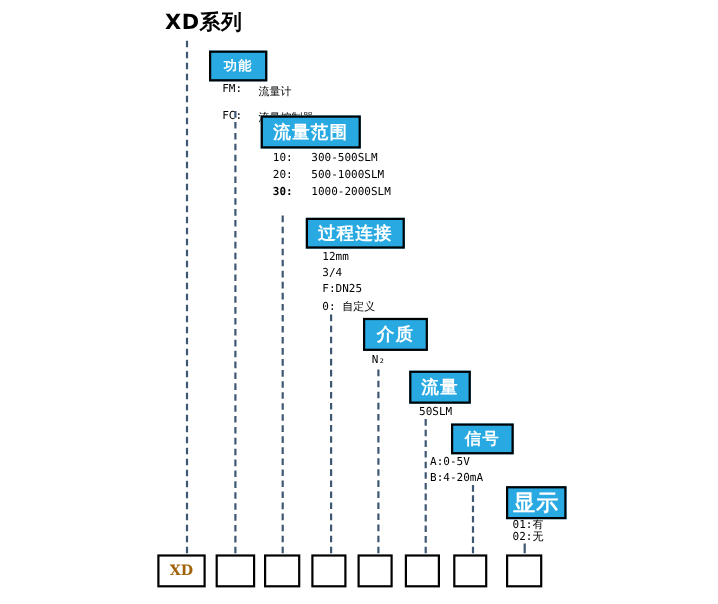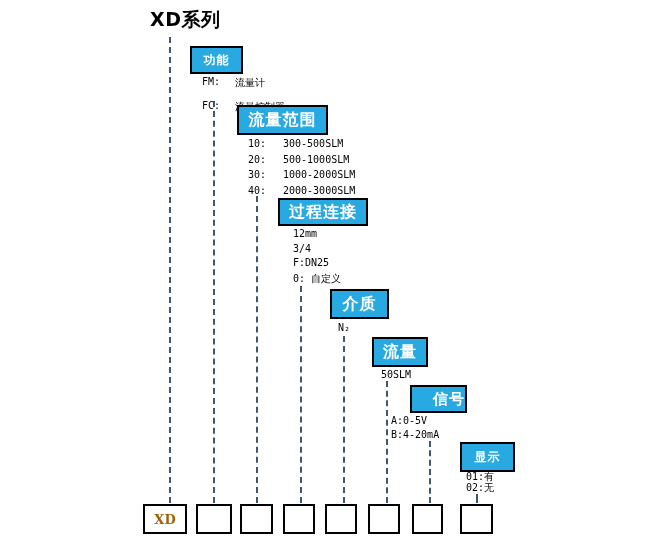--- a/index.html
+++ b/index.html
@@ -100,26 +100,22 @@
       <div class="opts" style="left: 248px; top: 138px;">
         <div class="opt-row" style="height: 15.5px;">
           <div class="opt-code" style="min-width: 35px;">10:</div>
           <div class="opt-desc">300-500SLM</div>
         </div>
         <div class="opt-row" style="height: 15.5px;">
           <div class="opt-code" style="min-width: 35px;">20:</div>
           <div class="opt-desc">500-1000SLM</div>
         </div>
         <div class="opt-row" style="height: 15.5px;">
-          <div class="opt-code" style="min-width: 35px;">30:</div>
+          <div class="opt-code" style="min-width: 35px; font-weight: bold;">30:</div>
           <div class="opt-desc">1000-2000SLM</div>
-        </div>
-        <div class="opt-row" style="height: 15.5px;">
-          <div class="opt-code" style="min-width: 35px;">40:</div>
-          <div class="opt-desc">2000-3000SLM</div>
         </div>
       </div>
       <div class="vline" style="left: 256px; top: 196px; height: 307px; border-color: rgb(62, 88, 115);"></div>
       <div class="flabel" style="left: 278px; top: 198px; width: 90px; height: 28px; font-size: 16px; background: rgb(41, 169, 225);">
         <div class="">过程连接</div>
       </div>
       <div class="opts" style="left: 293px; top: 228px;">
         <div class="opt-row" style="height: 14.5px;">
           <div class="opt-code">12mm</div>
         </div>
@@ -145,33 +141,33 @@
       <div class="vline" style="left: 343px; top: 336px; height: 167px; border-color: rgb(62, 88, 115);"></div>
       <div class="flabel" style="left: 372px; top: 337px; width: 56px; height: 30px; font-size: 16px; background: rgb(41, 169, 225);">
         <div class="">流量</div>
       </div>
       <div class="opts" style="left: 381px; top: 369px;">
         <div class="opt-row" style="height: 12px;">
           <div class="opt-code">50SLM</div>
         </div>
       </div>
       <div class="vline" style="left: 386px; top: 381px; height: 122px; border-color: rgb(62, 88, 115);"></div>
-      <div class="flabel" style="left: 410px; top: 385px; width: 57px; height: 28px; font-size: 15px; background: rgb(41, 169, 225); justify-content: flex-end;">
+      <div class="flabel" style="left: 410px; top: 385px; width: 57px; height: 28px; font-size: 15px; background: rgb(41, 169, 225);">
         <div class="">信号</div>
       </div>
       <div class="opts" style="left: 391px; top: 415px;">
         <div class="opt-row" style="height: 14px;">
           <div class="opt-code">A:0-5V</div>
         </div>
         <div class="opt-row" style="height: 14px;">
           <div class="opt-code">B:4-20mA</div>
         </div>
       </div>
       <div class="vline" style="left: 429px; top: 441px; height: 62px; border-color: rgb(62, 88, 115);"></div>
-      <div class="flabel" style="left: 460px; top: 442px; width: 55px; height: 30px; font-size: 12px; background: rgb(41, 169, 225);">
+      <div class="flabel" style="left: 460px; top: 442px; width: 55px; height: 30px; font-size: 20px; background: rgb(41, 169, 225);">
         <div class="">显示</div>
       </div>
       <div class="opts" style="left: 466px; top: 470px;">
         <div class="opt-row" style="height: 11px;">
           <div class="opt-code">01:有</div>
         </div>
         <div class="opt-row" style="height: 11px;">
           <div class="opt-code">02:无</div>
         </div>
       </div>

